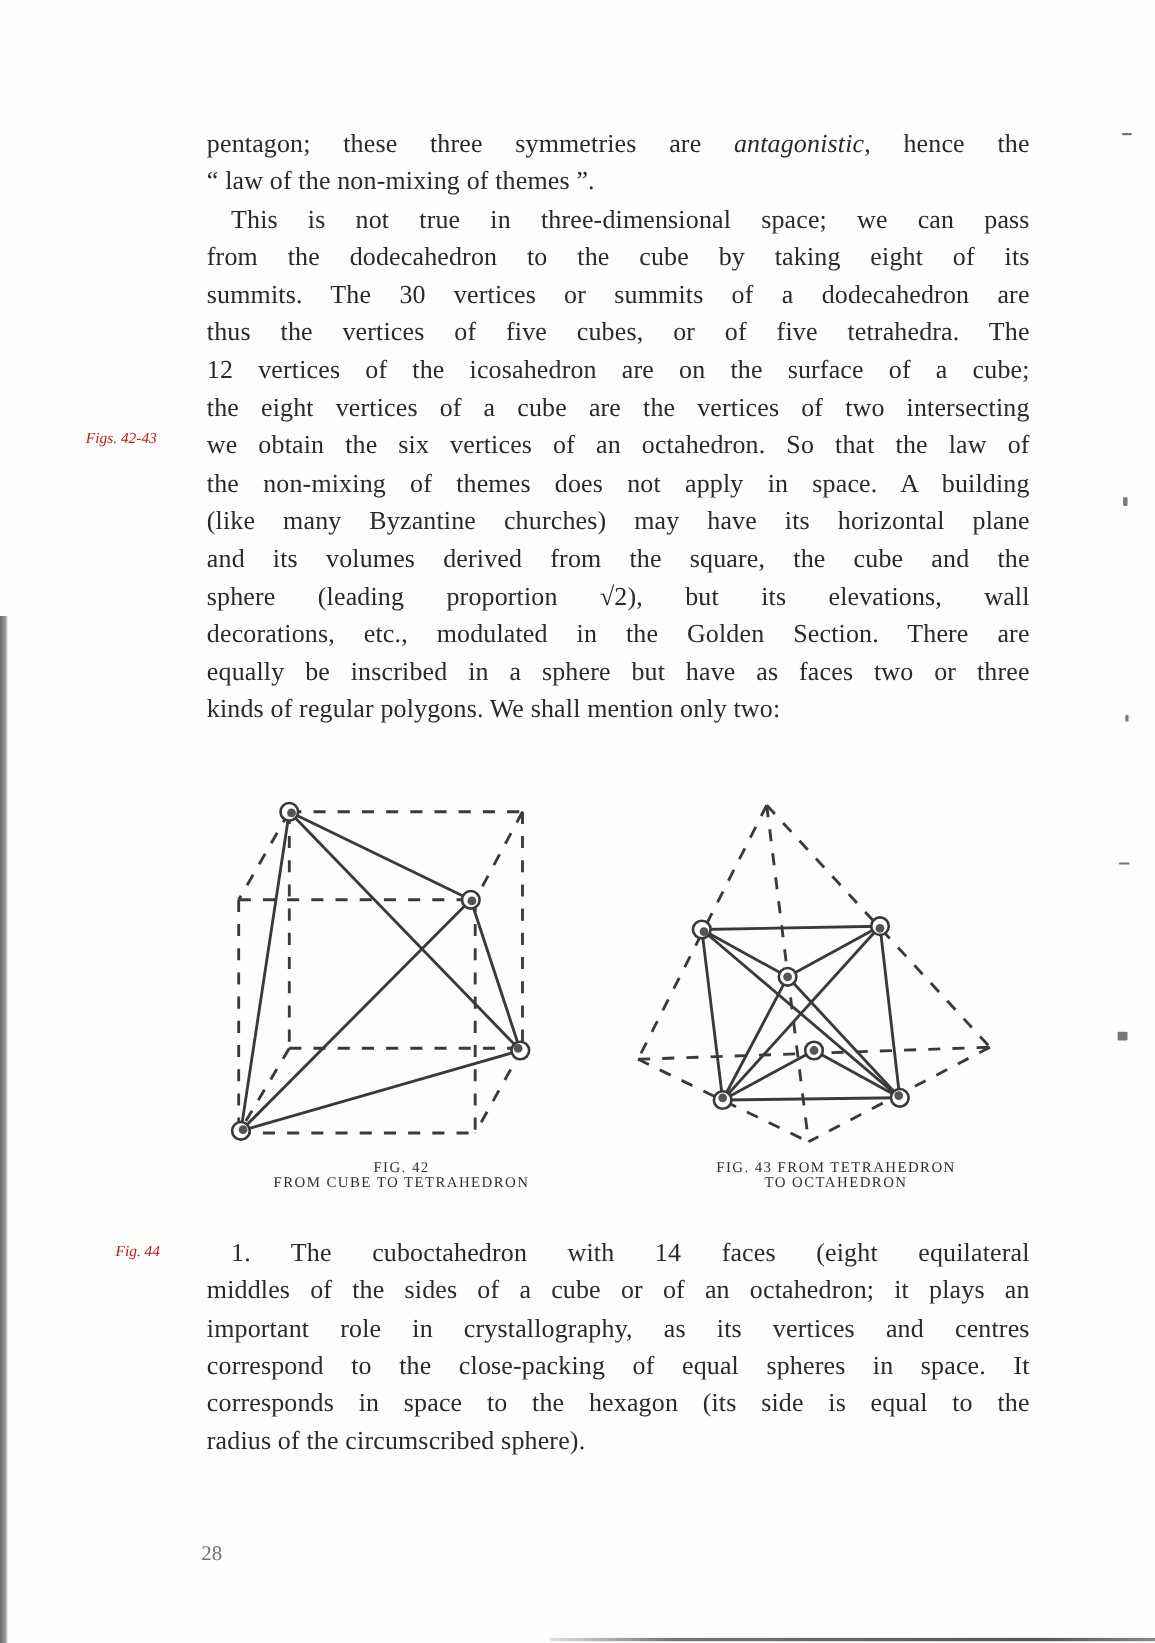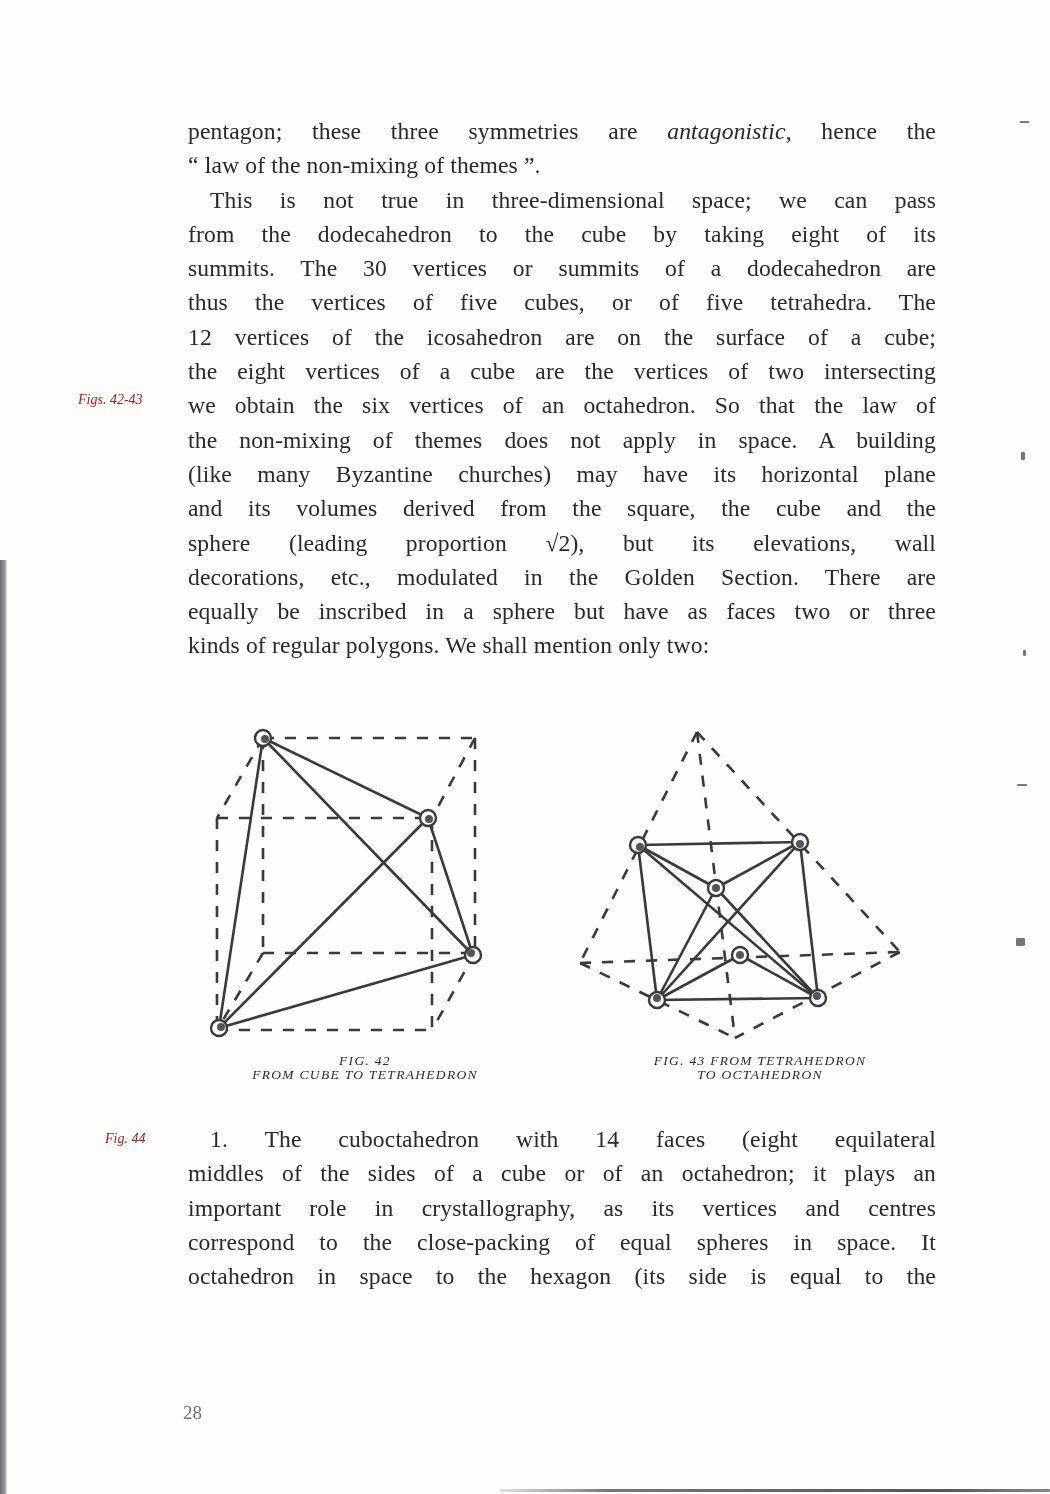--- a/index.html
+++ b/index.html
@@ -25,21 +25,21 @@
   .line.last { text-align-last: left; }
   .line.indent-sm { padding-left: 22px; }
   .line > span { white-space: pre; }
   .it { font-style: italic; }
   .margin-note {
     position: absolute; font-style: italic; font-size: 14px; color: #b91c1c;
   }
   .figure { position: absolute; }
   .fig-caption {
     position: absolute; font-size: 13.5px; letter-spacing: 1.3px; line-height: 14px;
-    text-align: center; color: #2e2e2e; text-transform: uppercase; font-style: italic;
+    text-align: center; color: #2e2e2e; text-transform: uppercase;
   }
   .page-number {
     position: absolute; left: 183px; top: 1402px; font-size: 19px; color: #737373;
   }
   .speck { position: absolute; background: #777; border-radius: 1px; }
   svg line.solid { stroke: #3a3a3a; stroke-width: 2.6; stroke-linecap: round; }
   svg line.dash, svg path.dash { stroke: #3a3a3a; stroke-width: 2.6; stroke-dasharray: 11 11; fill: none; }
   svg circle.vertex { fill: #fff; stroke: #3a3a3a; stroke-width: 2.4; }
   svg circle.vertex-core { fill: #555; }
 </style>
@@ -162,21 +162,22 @@
   <div>TO OCTAHEDRON</div>
 </div>
 
 <div class="margin-note" style="left:105px; top:1131px;">Fig. 44</div>
 
 <div class="text-block" style="top:1122px;">
   <div class="line indent-sm">1.  The cuboctahedron with 14 faces (eight equilateral</div>
   <div class="line">middles of the sides of a cube or of an octahedron;  it plays an</div>
   <div class="line">important role in crystallography, as its vertices and centres</div>
   <div class="line">correspond to the close-packing of equal spheres in space.  It</div>
-  <div class="line">octahedron in space to the hexagon (its side is equal to the</div>
+  <div class="line">corresponds in space to the hexagon (its side is equal to the</div>
+  <div class="line last">radius of the circumscribed sphere).</div>
 </div>
 
 <div class="page-number">28</div>
 
 <div class="speck" style="left:1020px; top:121px; width:9px; height:2px;"></div>
 <div class="speck" style="left:1021px; top:452px; width:4px; height:8px;"></div>
 <div class="speck" style="left:1023px; top:650px; width:3px; height:6px;"></div>
 <div class="speck" style="left:1017px; top:784px; width:10px; height:2px;"></div>
 <div class="speck" style="left:1016px; top:938px; width:9px; height:8px;"></div>
 

